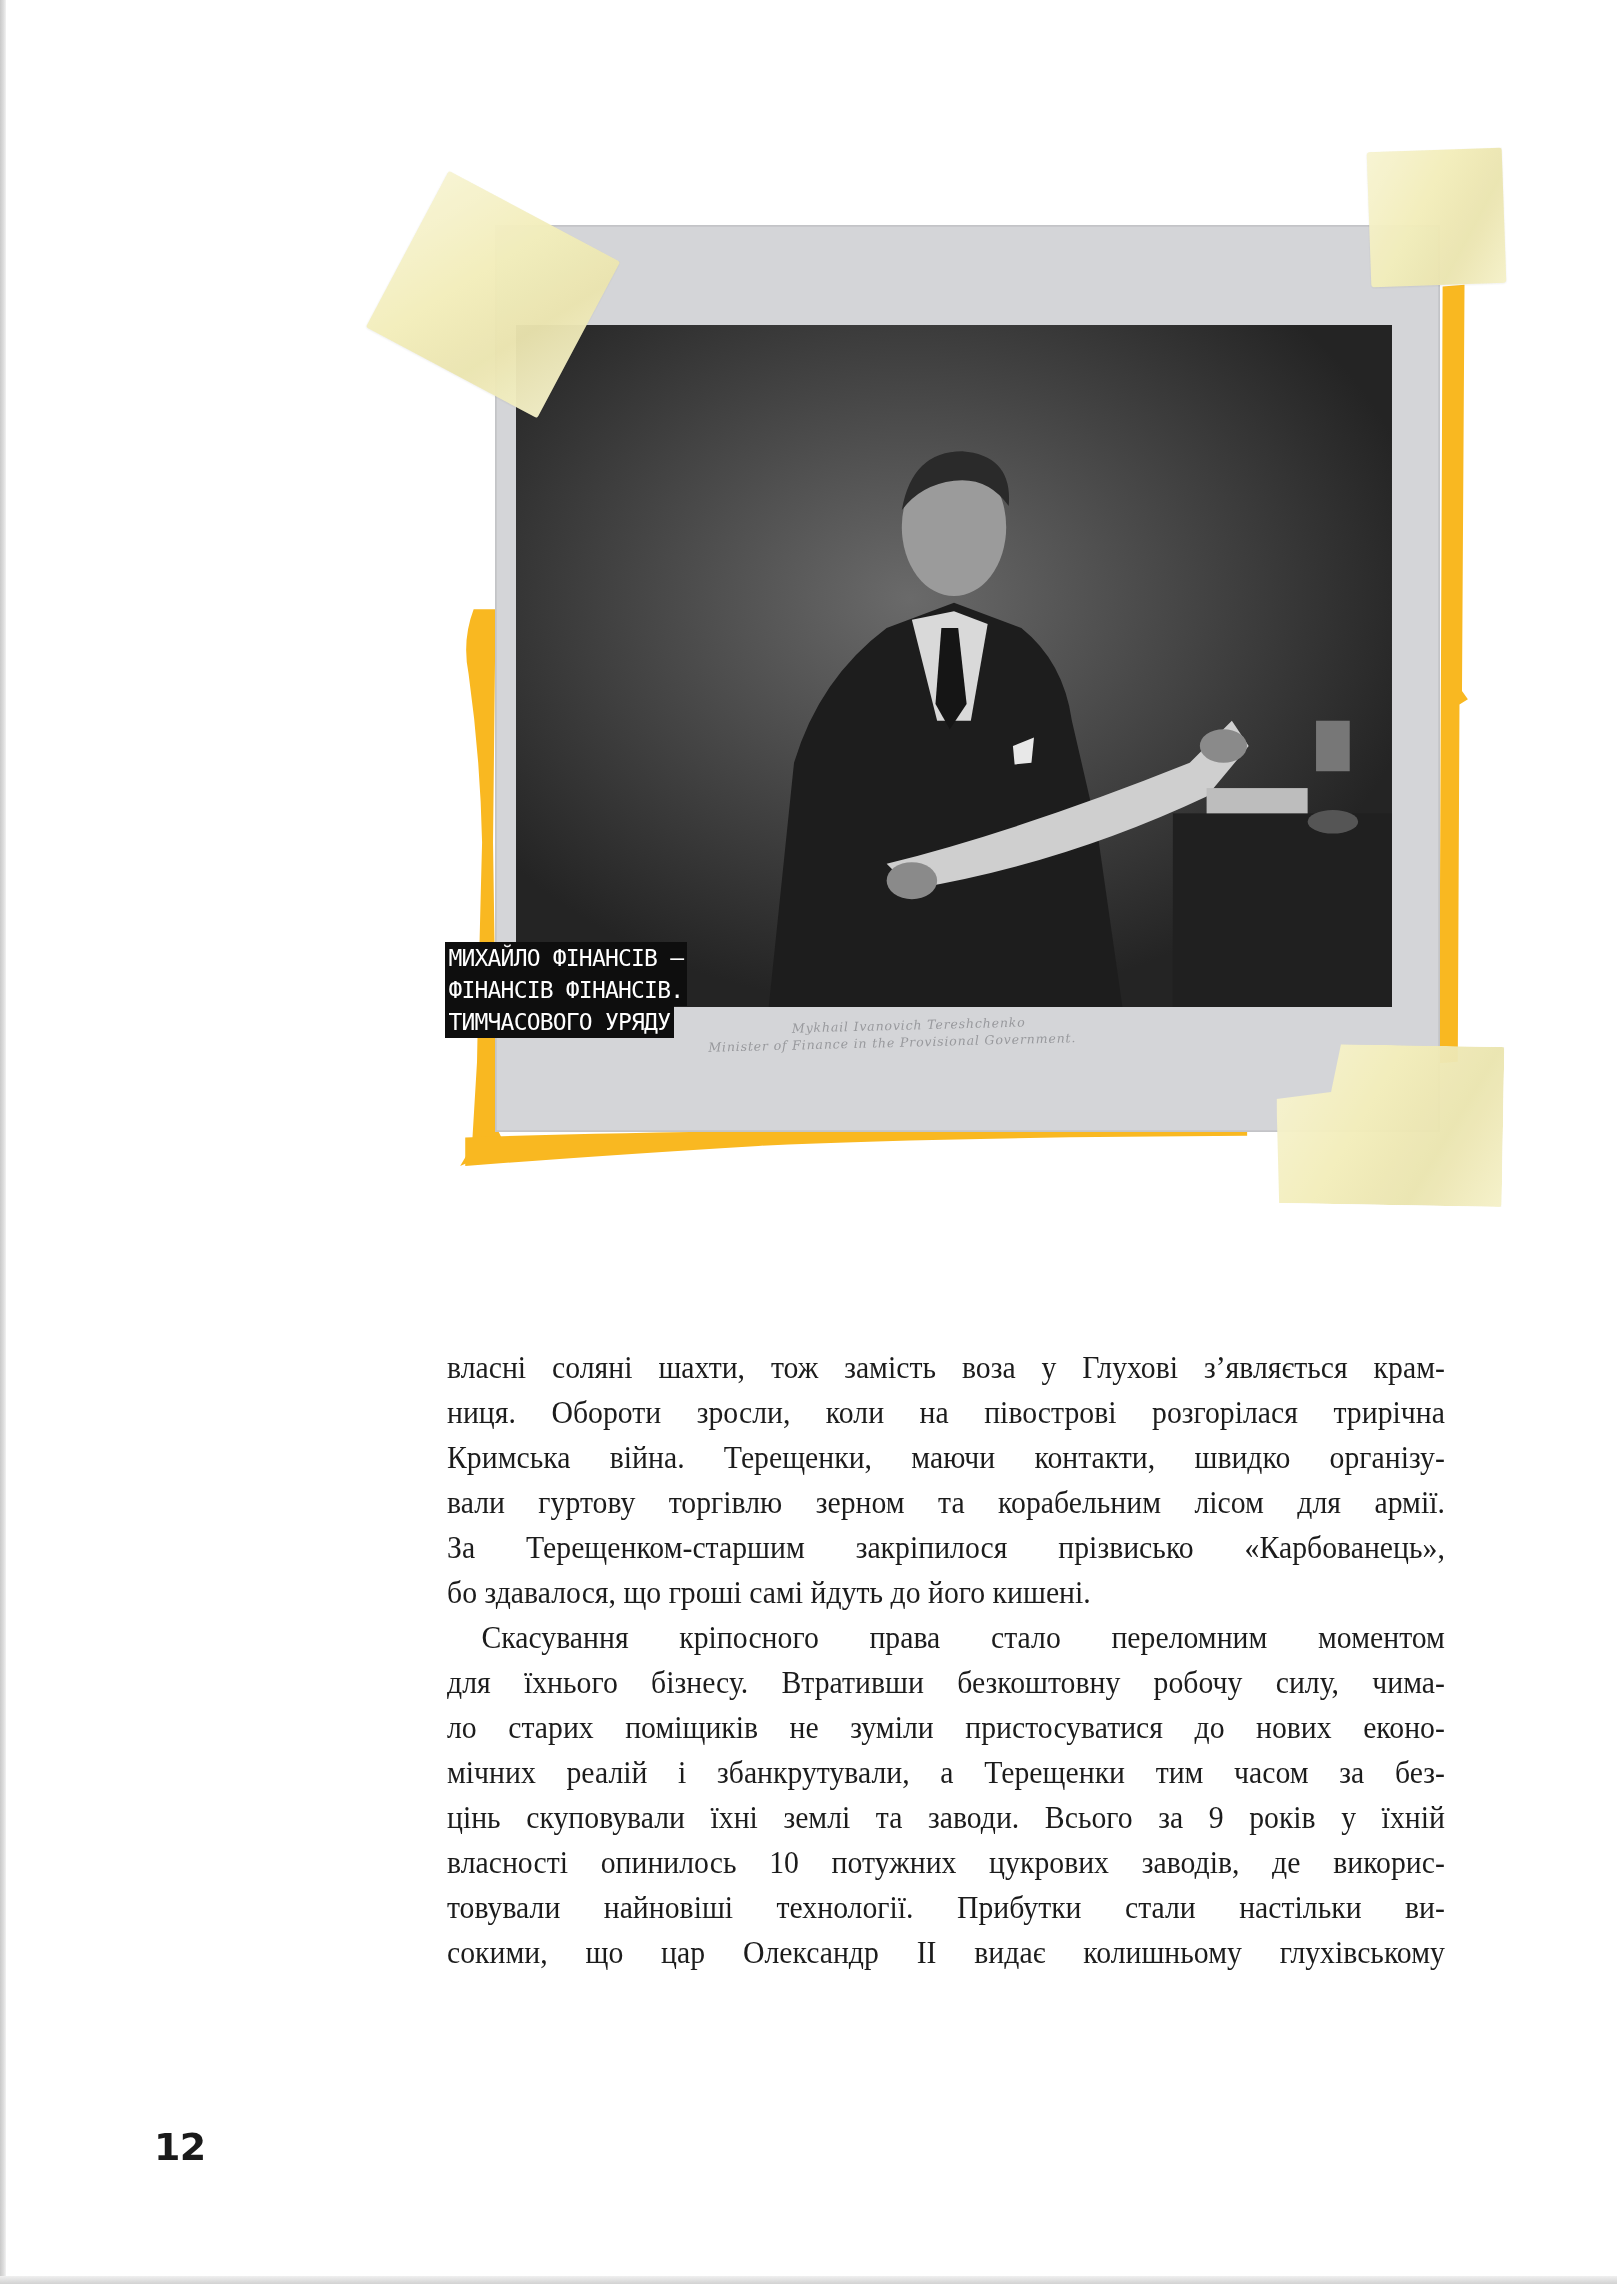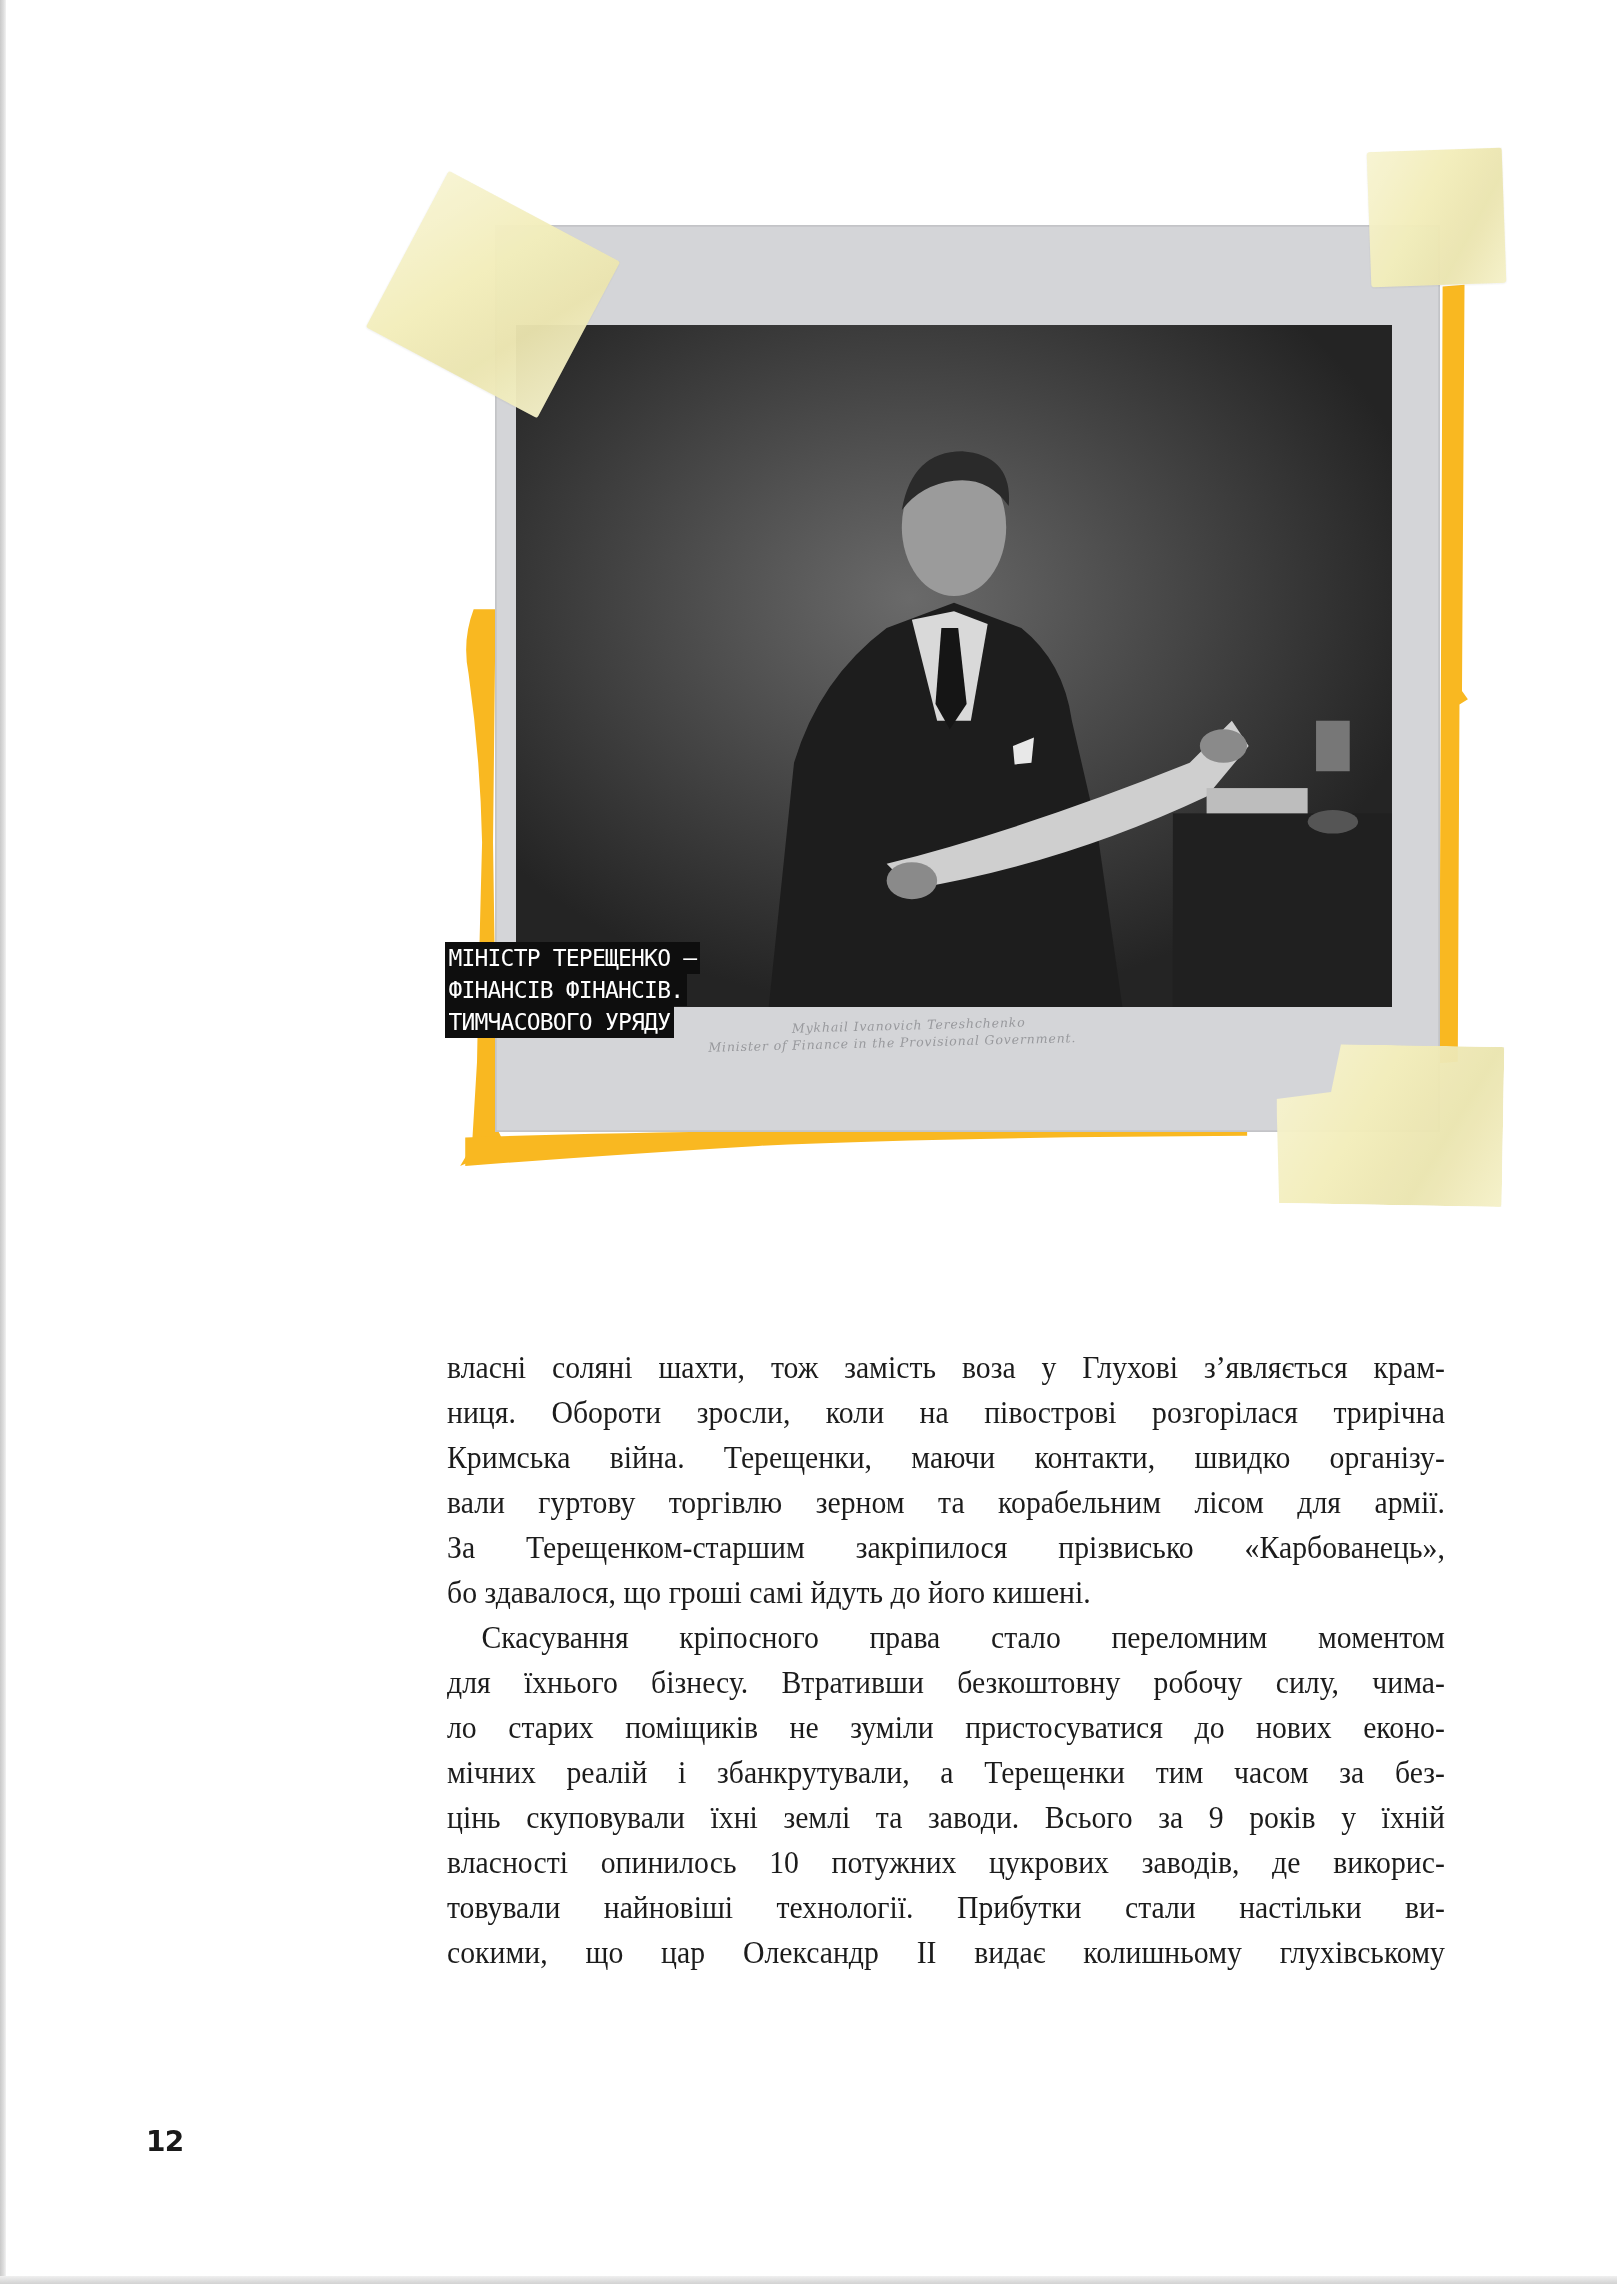--- a/index.html
+++ b/index.html
@@ -72,23 +72,23 @@
     font-family:"Liberation Serif", "DejaVu Serif", serif;
     font-size:32px; line-height:45px; color:#1c1c1c;
     transform:scaleX(0.93); transform-origin:left top;
     width:1073px;
   }
   .body-text .line { display:block; text-align:justify; text-align-last:justify; white-space:nowrap; }
   .body-text .line.short { text-align-last:left; }
   .body-text .indent { padding-left:37px; }
 
   .page-number {
-    position:absolute; left:146px; top:2125px;
+    position:absolute; left:154px; top:2125px;
     font-family:"DejaVu Sans", sans-serif; font-weight:bold;
-    font-size:28px; color:#1a1a1a; letter-spacing:-0.8px;
+    font-size:38px; color:#1a1a1a; letter-spacing:-0.8px;
   }
 </style>
 </head>
 <body>
 
 <div class="page-edge-left"></div>
 
 <div class="figure">
   <svg class="marker-svg" viewBox="0 0 1920 1480" xmlns="http://www.w3.org/2000/svg">
 
@@ -139,21 +139,21 @@
   <div class="mount-inscription">
     <div style="padding-left:84px">Mykhail Ivanovich Tereshchenko</div>
     <div>Minister of Finance in the Provisional Government.</div>
   </div>
 
   <div class="tape tape-tl"></div>
   <div class="tape tape-tr"></div>
   <div class="tape tape-br"></div>
 
   <div class="caption">
-    <span class="caption-line">МІНІСТР ТЕРЕЩЕНКО –</span>
+    <span class="caption-line">МИХАЙЛО ФІНАНСІВ –</span>
     <span class="caption-line">ФІНАНСІВ ФІНАНСІВ.</span>
     <span class="caption-line">ТИМЧАСОВОГО УРЯДУ</span>
   </div>
 </div>
 
 <div class="body-text">
   <div>
     <span class="line">власні соляні шахти, тож замість воза у Глухові з’являється крам-</span>
     <span class="line">ниця. Обороти зросли, коли на півострові розгорілася трирічна</span>
     <span class="line">Кримська війна. Терещенки, маючи контакти, швидко організу-</span>

